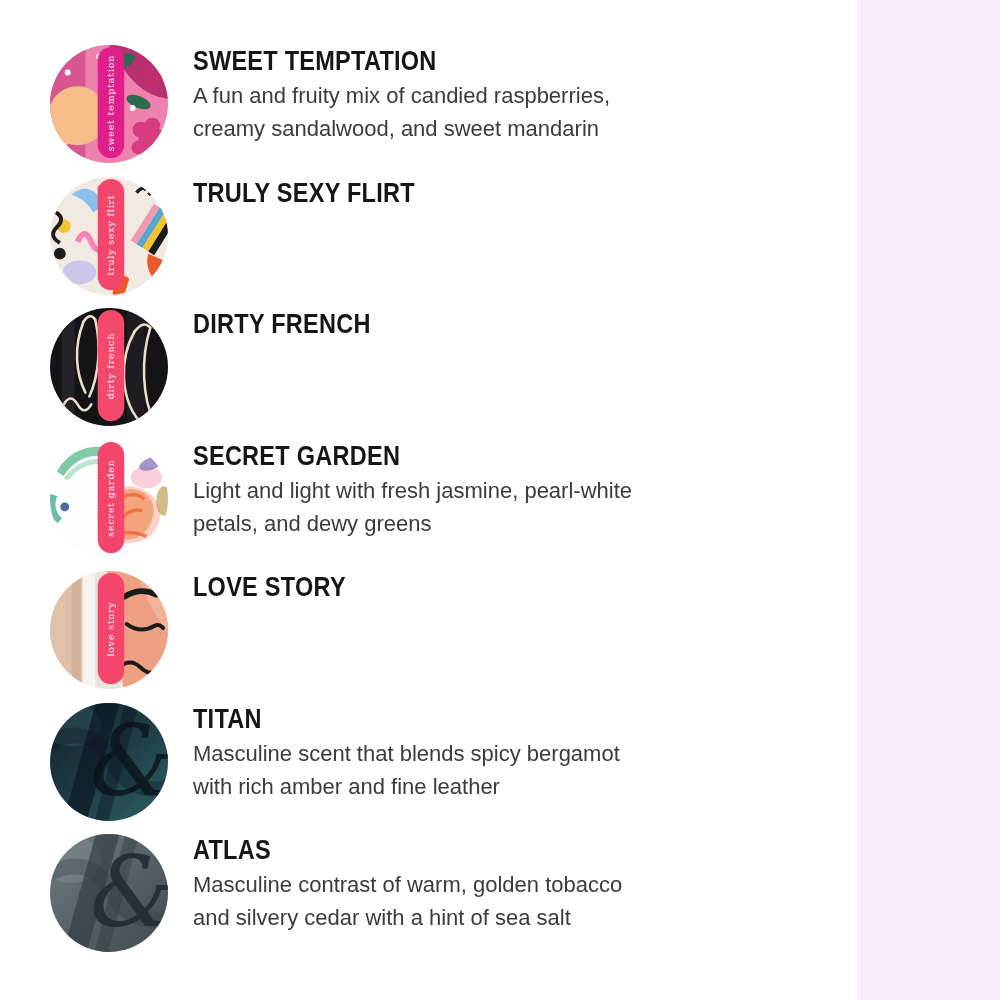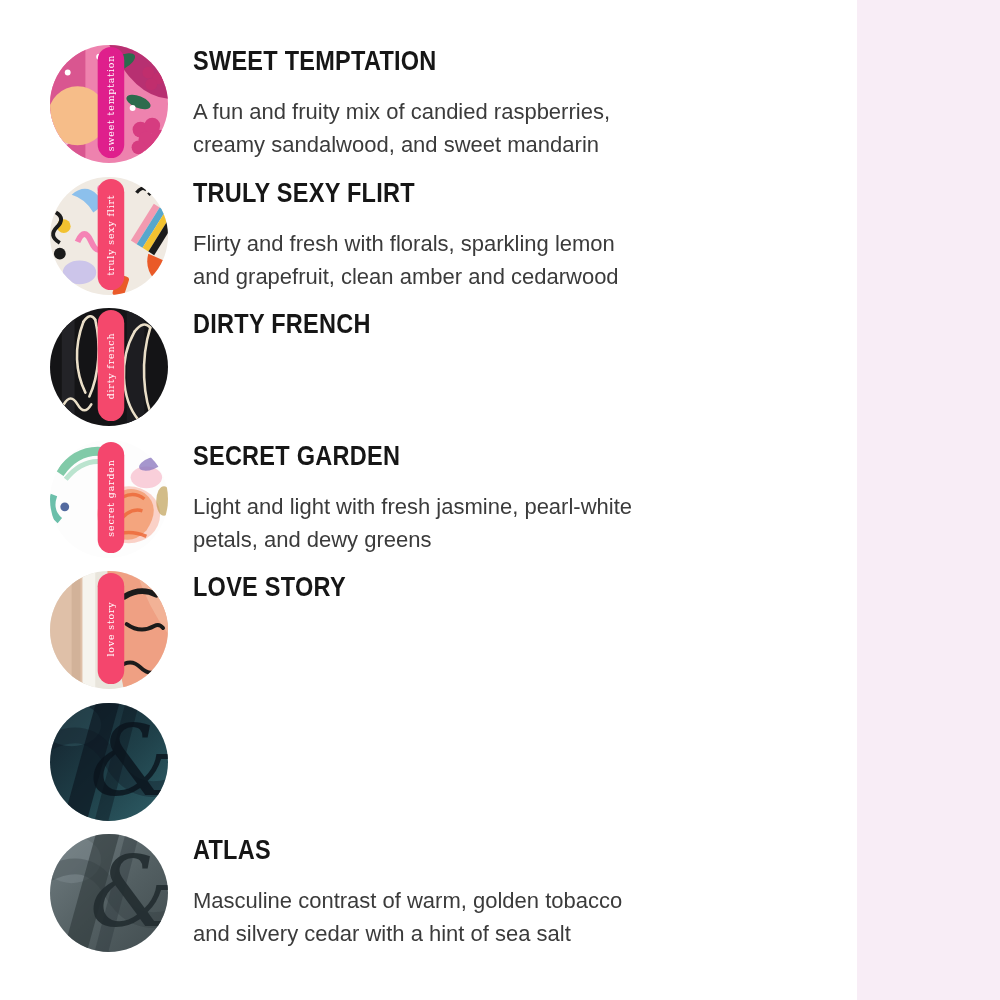--- a/index.html
+++ b/index.html
@@ -10,21 +10,21 @@
   .item { display:flex; align-items:flex-start; }
   .thumb { width:118px; height:118px; border-radius:50%; overflow:hidden; flex:0 0 118px; }
   .thumb svg { display:block; }
   .txt { margin-left:25px; padding-top:0; width:545px; }
   h3 {
     font-size:28px; font-weight:800; color:#161616; letter-spacing:.3px;
     line-height:32px; transform:scaleX(.84); transform-origin:0 50%;
     white-space:nowrap; font-family:"Liberation Sans", sans-serif;
   }
   p {
-    margin-top:18px; font-size:22px; line-height:33px; color:#3b3b3b;
+    margin-top:2px; font-size:22px; line-height:33px; color:#3b3b3b;
     white-space:pre-line; font-family:"Liberation Sans", sans-serif;
   }
   .lbl-text { font-family:"DejaVu Serif", serif; letter-spacing:.9px; }
 </style>
 </head>
 <body>
 
 <div class="page">
   <div class="sidebar" style="background: rgb(248, 237, 246);"></div>
 
@@ -90,22 +90,20 @@
           <rect x="66" y="100" width="12" height="22" rx="3" fill="#ea5a28" transform="rotate(18 72 111)"></rect>
           <ellipse cx="30" cy="97" rx="17" ry="12" fill="#ccc5ea"></ellipse>
           <circle cx="10" cy="78" r="6" fill="#1b1b1b"></circle>
           <circle cx="52" cy="12" r="4" fill="#f583b5"></circle>
           <rect x="48.5" y="2" width="27" height="113" rx="13.5" fill="#f4466d"></rect>
           <text class="lbl-text" transform="translate(62,59) rotate(-90)" text-anchor="middle" dominant-baseline="central" font-size="9.5" fill="#ffffff">truly sexy flirt</text>
         </svg>
       </div>
       <div class="txt">
         <h3>TRULY SEXY FLIRT</h3>
-        <p>Flirty and fresh with florals, sparkling lemon
-and grapefruit, clean amber and cedarwood</p>
       </div>
     </div>
 
     <div class="item">
       <div class="thumb">
         <svg viewBox="0 0 120 120" width="118" height="118">
           <rect width="120" height="120" fill="#141416"></rect>
           <rect x="12" y="-5" width="13" height="130" fill="#232327"></rect>
           <rect x="78" y="-5" width="18" height="130" fill="#1d1d21"></rect>
           <g stroke="#eadfc8" stroke-width="2.6" fill="none" stroke-linecap="round">
@@ -185,20 +183,25 @@
             </linearGradient>
           </defs>
           <rect width="120" height="120" fill="url(#g6)"></rect>
           <ellipse cx="22" cy="22" rx="30" ry="22" fill="#3b6b73" opacity=".35"></ellipse>
           <path d="M12,125 L48,-5 L72,-5 L36,125 Z" fill="#0d1822" opacity=".7"></path>
           <path d="M44,125 L78,-5 L92,-5 L58,125 Z" fill="#0d1822" opacity=".45"></path>
           <path d="M-5,42 Q40,18 62,58 T125,84" stroke="#0d1822" stroke-width="16" fill="none" opacity=".35"></path>
           <text x="84" y="94" text-anchor="middle" font-size="98" font-style="italic" font-family="DejaVu Serif, serif" fill="#0a131c" opacity=".8">&amp;</text>
         </svg>
       </div>
+      <div class="txt">
+        <h3>TITAN</h3>
+        <p>Masculine scent that blends spicy bergamot
+with rich amber and fine leather</p>
+      </div>
     </div>
 
     <div class="item">
       <div class="thumb">
         <svg viewBox="0 0 120 120" width="118" height="118">
           <defs>
             <linearGradient id="g7" x1="0" y1="0" x2="1" y2="1">
               <stop offset="0" stop-color="#717d81"></stop>
               <stop offset=".55" stop-color="#535f62"></stop>
               <stop offset="1" stop-color="#414c4f"></stop>

